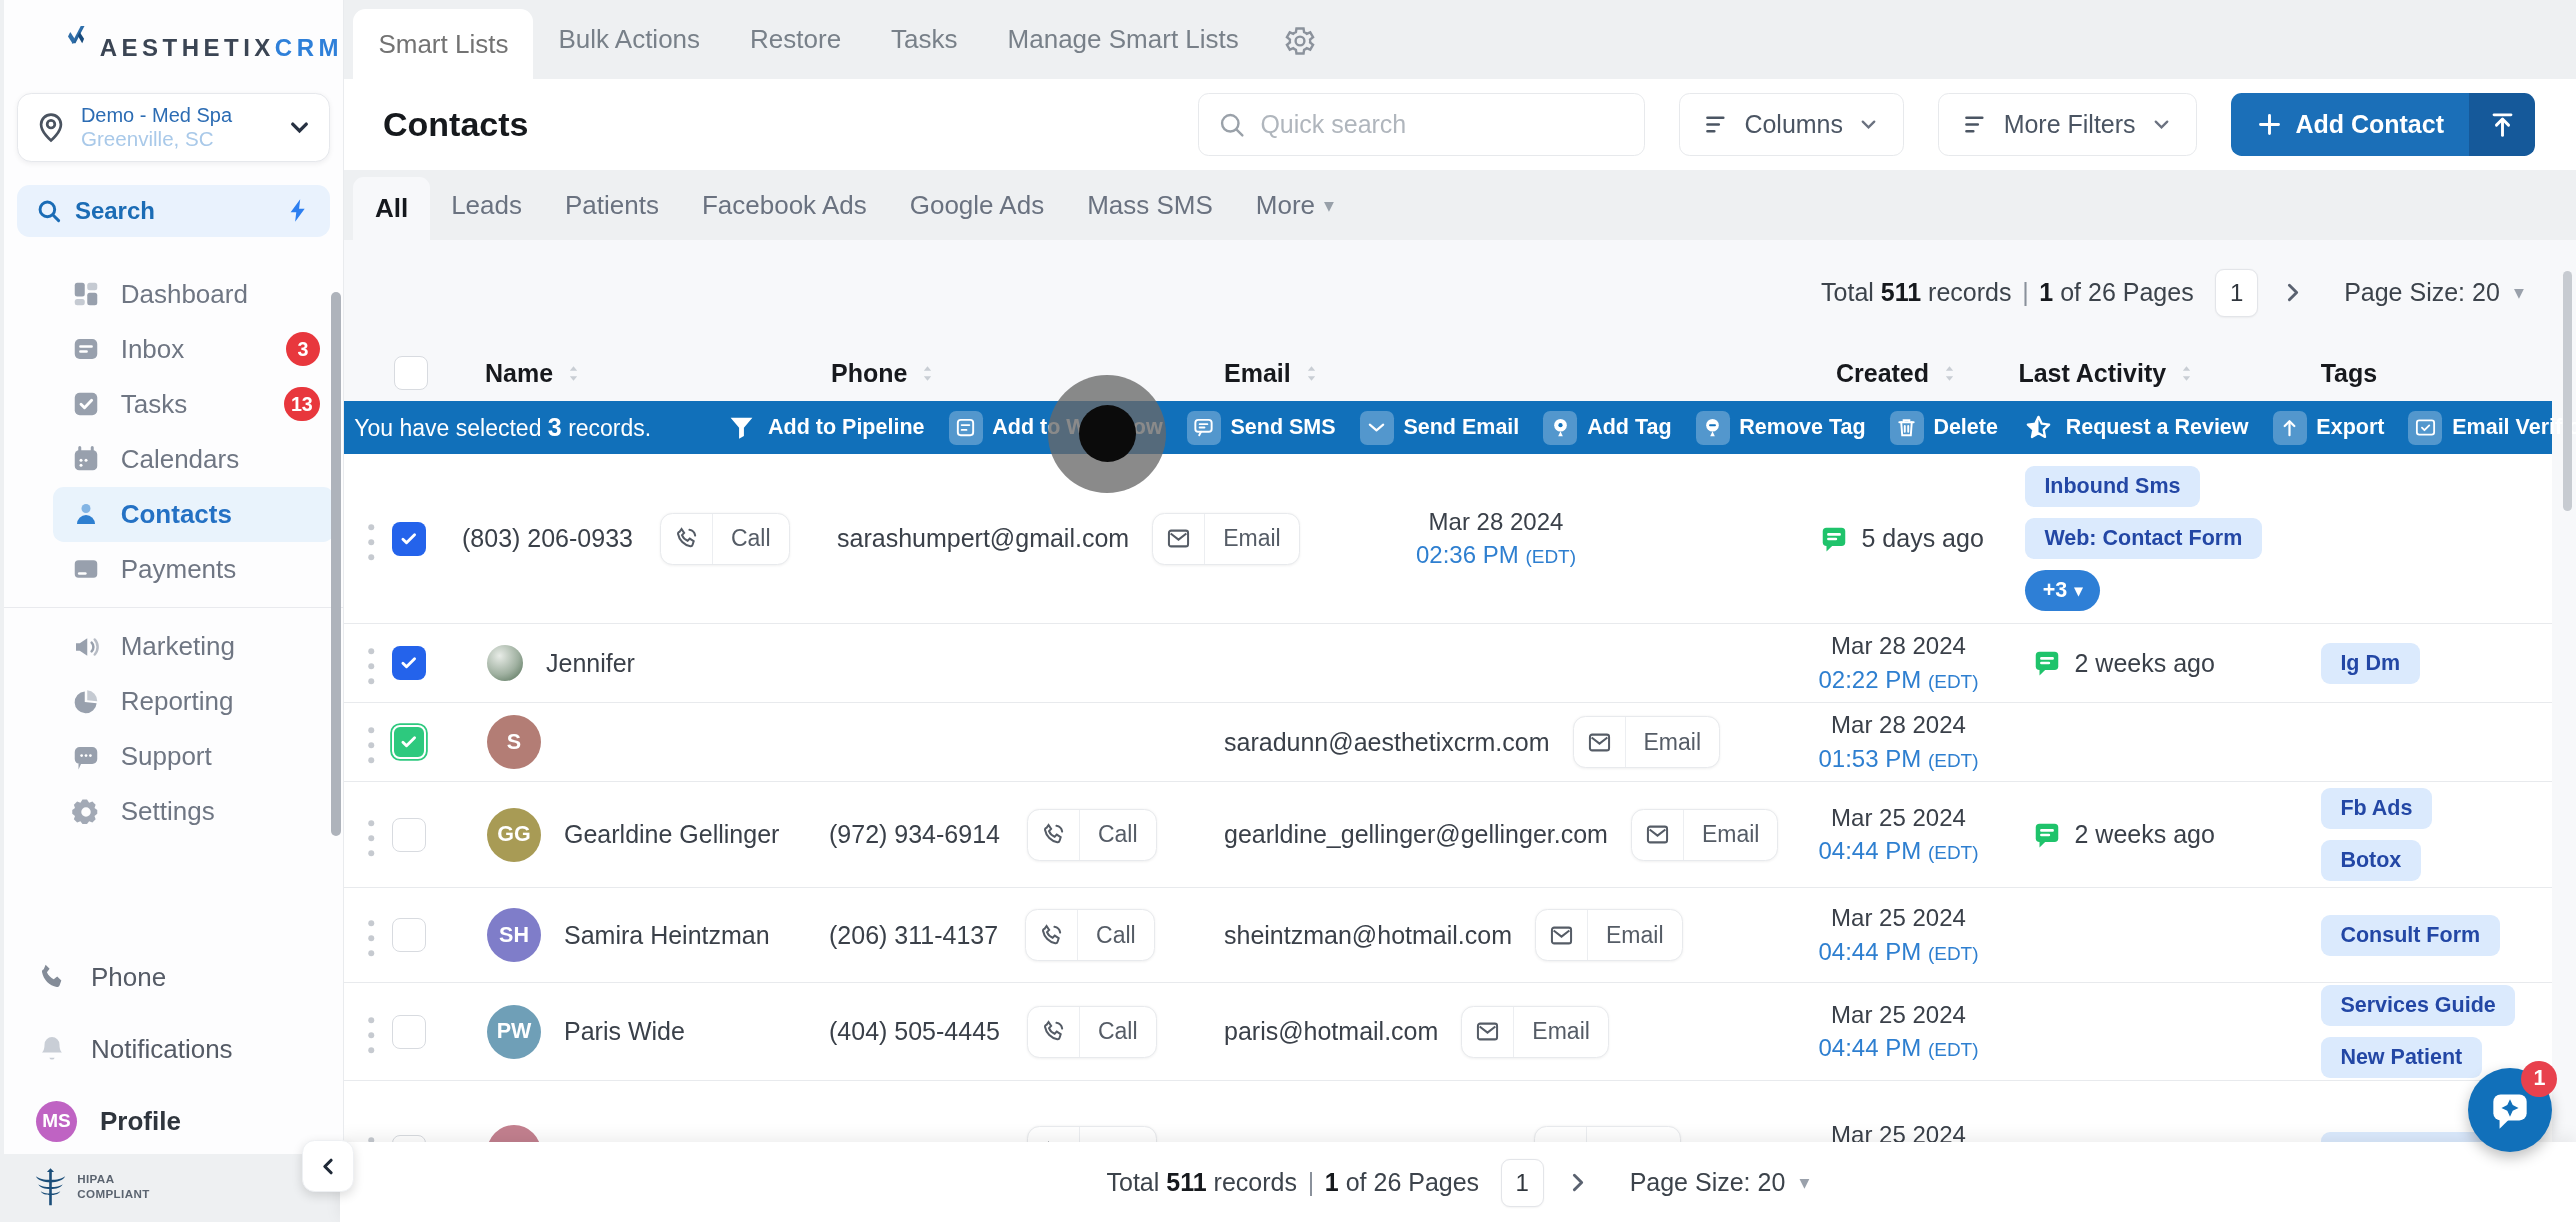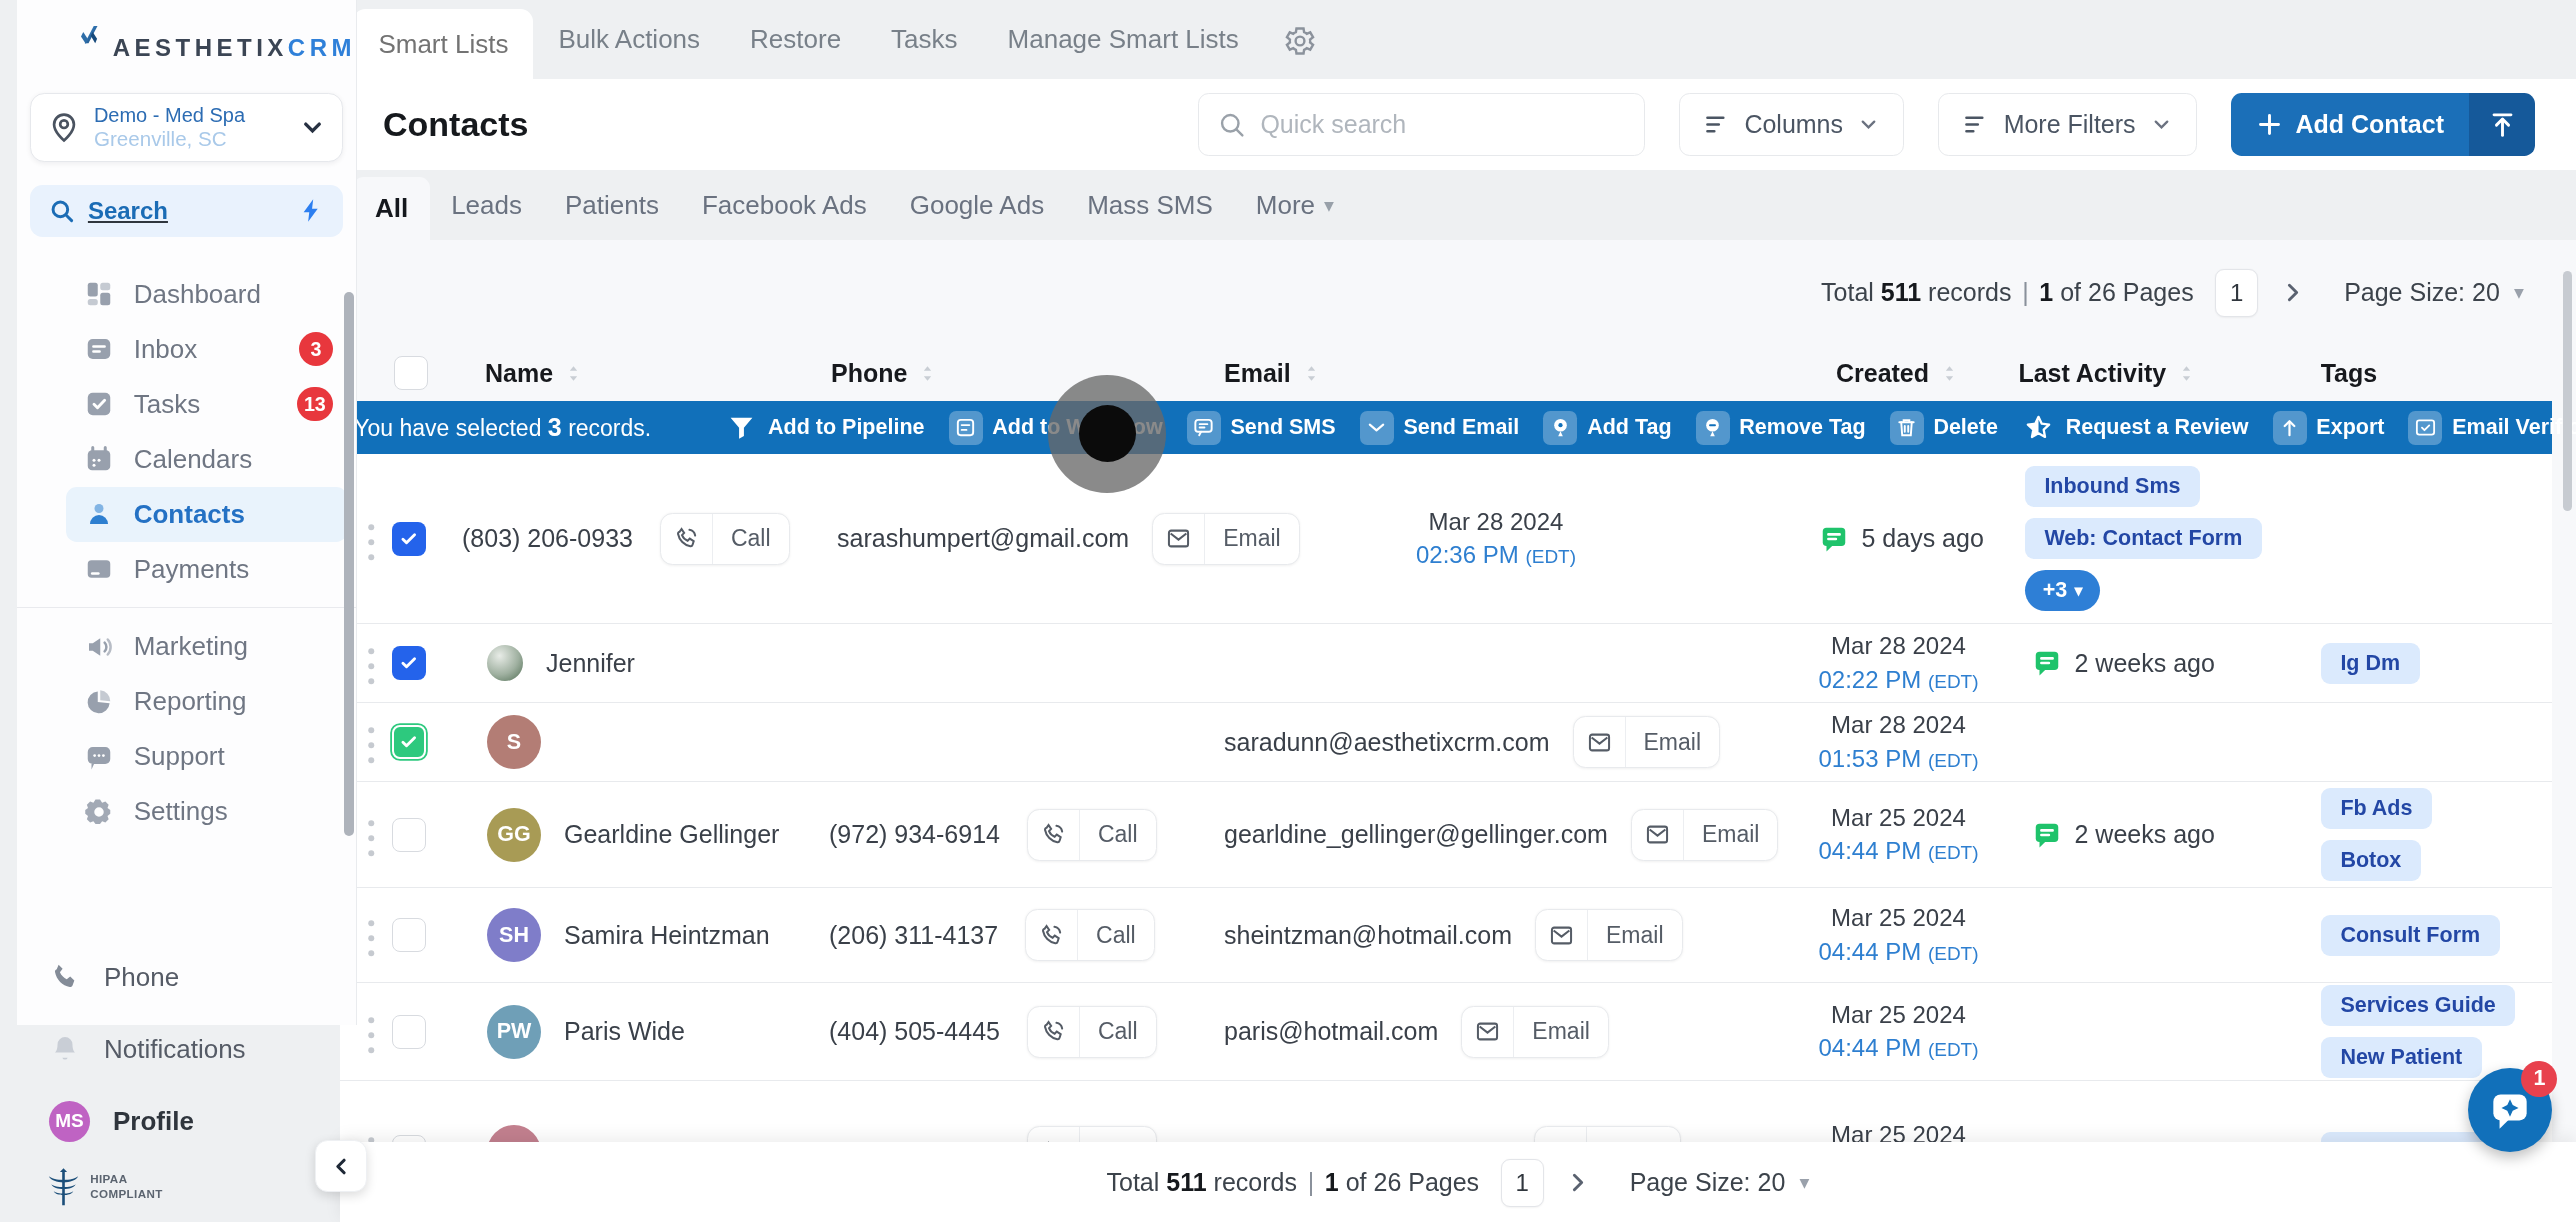--- a/index.html
+++ b/index.html
@@ -2,32 +2,32 @@
 <html style="font-size:14.3px"><head>
 <meta charset="utf-8">
 <style>
   * { margin:0; padding:0; box-sizing:border-box; }
   html,body { width:2576px; height:1223px; overflow:hidden; }
   body { font-family:"Liberation Sans", sans-serif; background:#fff; color:#30363d; }
   .viewport { position:relative; width:2576px; height:1223px; overflow:hidden; background:#eef0f2; }
   svg { display:block; }
 
   
-  .sidebar { position:absolute; left:17px; top:0; width:340px; height:1025px; background:#fdfdfe; border-right:0.9px solid #e9ebee; z-index:20; }
+  .sidebar { position:absolute; left:4px; top:0; width:340px; height:1154px; background:#fdfdfe; border-right:0.9px solid #e9ebee; z-index:20; }
   .logo { display:flex; align-items:center; gap:10.7px; margin:23px 0 0 61px; }
   .logo-mark { width:50px; height:50px; }
   .logo-text { font-size:24px; font-weight:700; letter-spacing:4.5px; color:#3b4554; }
   .logo-text .accent { color:#2f80d9; }
   .loc-card { margin:19.7px 13.4px 0 13.4px; height:69px; background:#fff; border:0.9px solid #e6e8ec; border-radius:14.3px; box-shadow:0 1.8px 5.4px rgba(16,24,40,.06); display:flex; align-items:center; padding:0 16px; gap:12.5px; }
   .loc-pin { width:34px; height:34px; color:#4a5360; }
   .loc-lines { display:flex; flex-direction:column; line-height:1.2; }
   .loc-title { font-size:20px; font-weight:400; color:#2c6cb3; }
   .loc-sub { font-size:20.6px; color:#a9c9e9; }
   .loc-caret { width:27px; height:27px; color:#273142; margin-left:auto; }
-  .search-pill { margin:23px 13.4px 0 13.4px; height:52px; background:#e9f2fd; border-radius:12.5px; display:flex; align-items:center; padding:0 18px;text-decoration:underline; }
+  .search-pill { margin:23px 13.4px 0 13.4px; height:52px; background:#e9f2fd; border-radius:12.5px; display:flex; align-items:center; padding:0 18px; }
   .search-pill .sicon { width:27px; height:27px; color:#1b6cb5; }
   .search-pill .slabel { margin-left:12.5px; font-size:24px; font-weight:700; color:#1b6cb5; }
   .search-pill .bolt { width:27px; height:27px; color:#2d7ff0; margin-left:auto; }
   .snav { margin-top:30px;padding-left:40px; }
   .snav-item { height:55px; display:flex; align-items:center; padding:0 23px 0 27px; gap:19.7px; cursor:pointer; }
   .snav-icon { width:30px; height:30px; color:#98a0ad; flex:0 0 auto; }
   .snav-label { font-size:26px; color:#6f7683; }
   .snav-item.active { margin:0 9px; padding-left:18px; background:#e9f3fc; border-radius:10.7px; }
   .snav-item.active .snav-icon { color:#2e7fd0; }
   .snav-item.active .snav-label { color:#2471c4; font-weight:700; }

